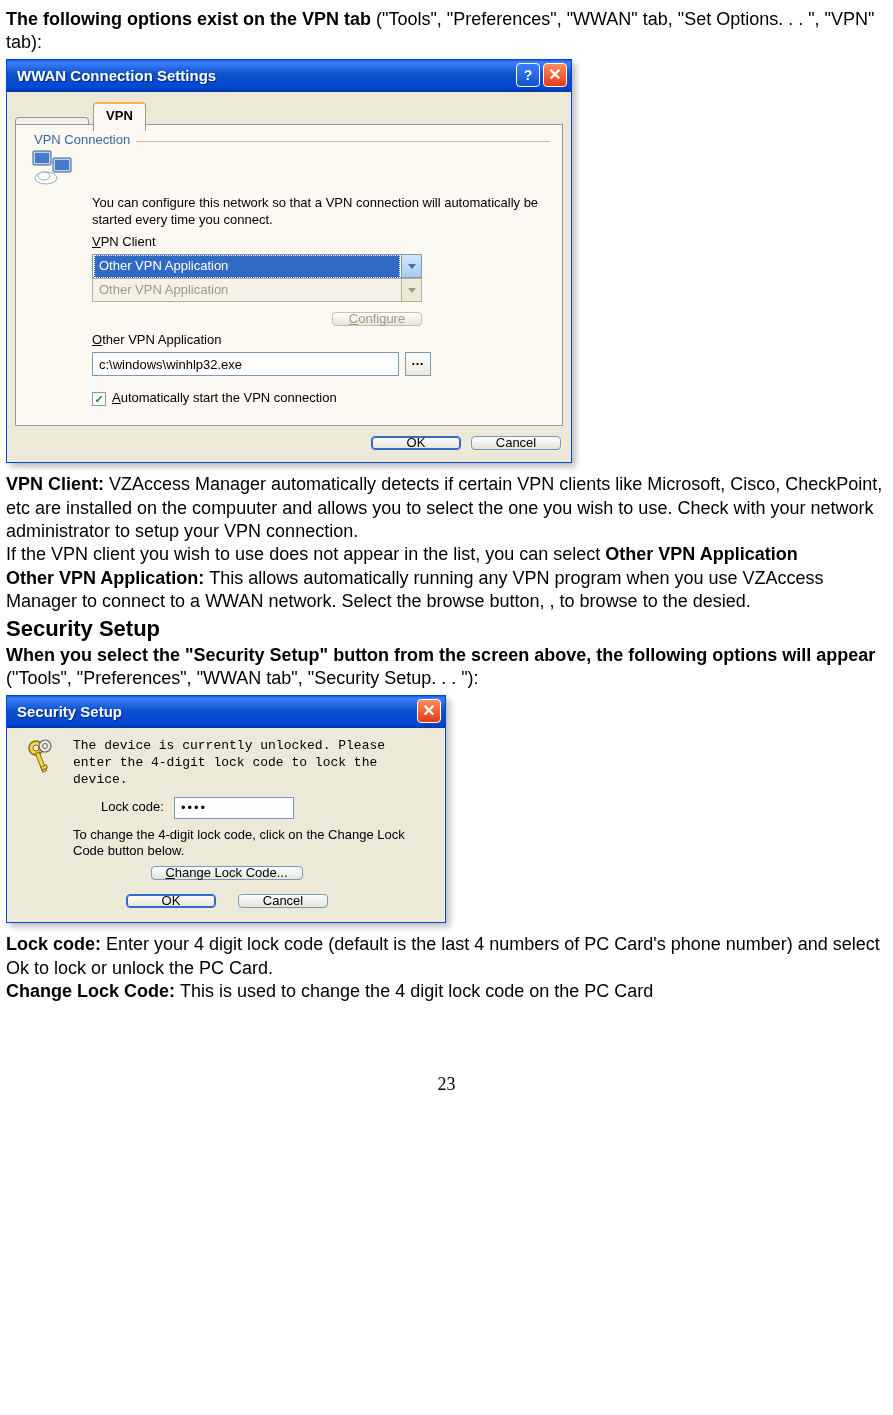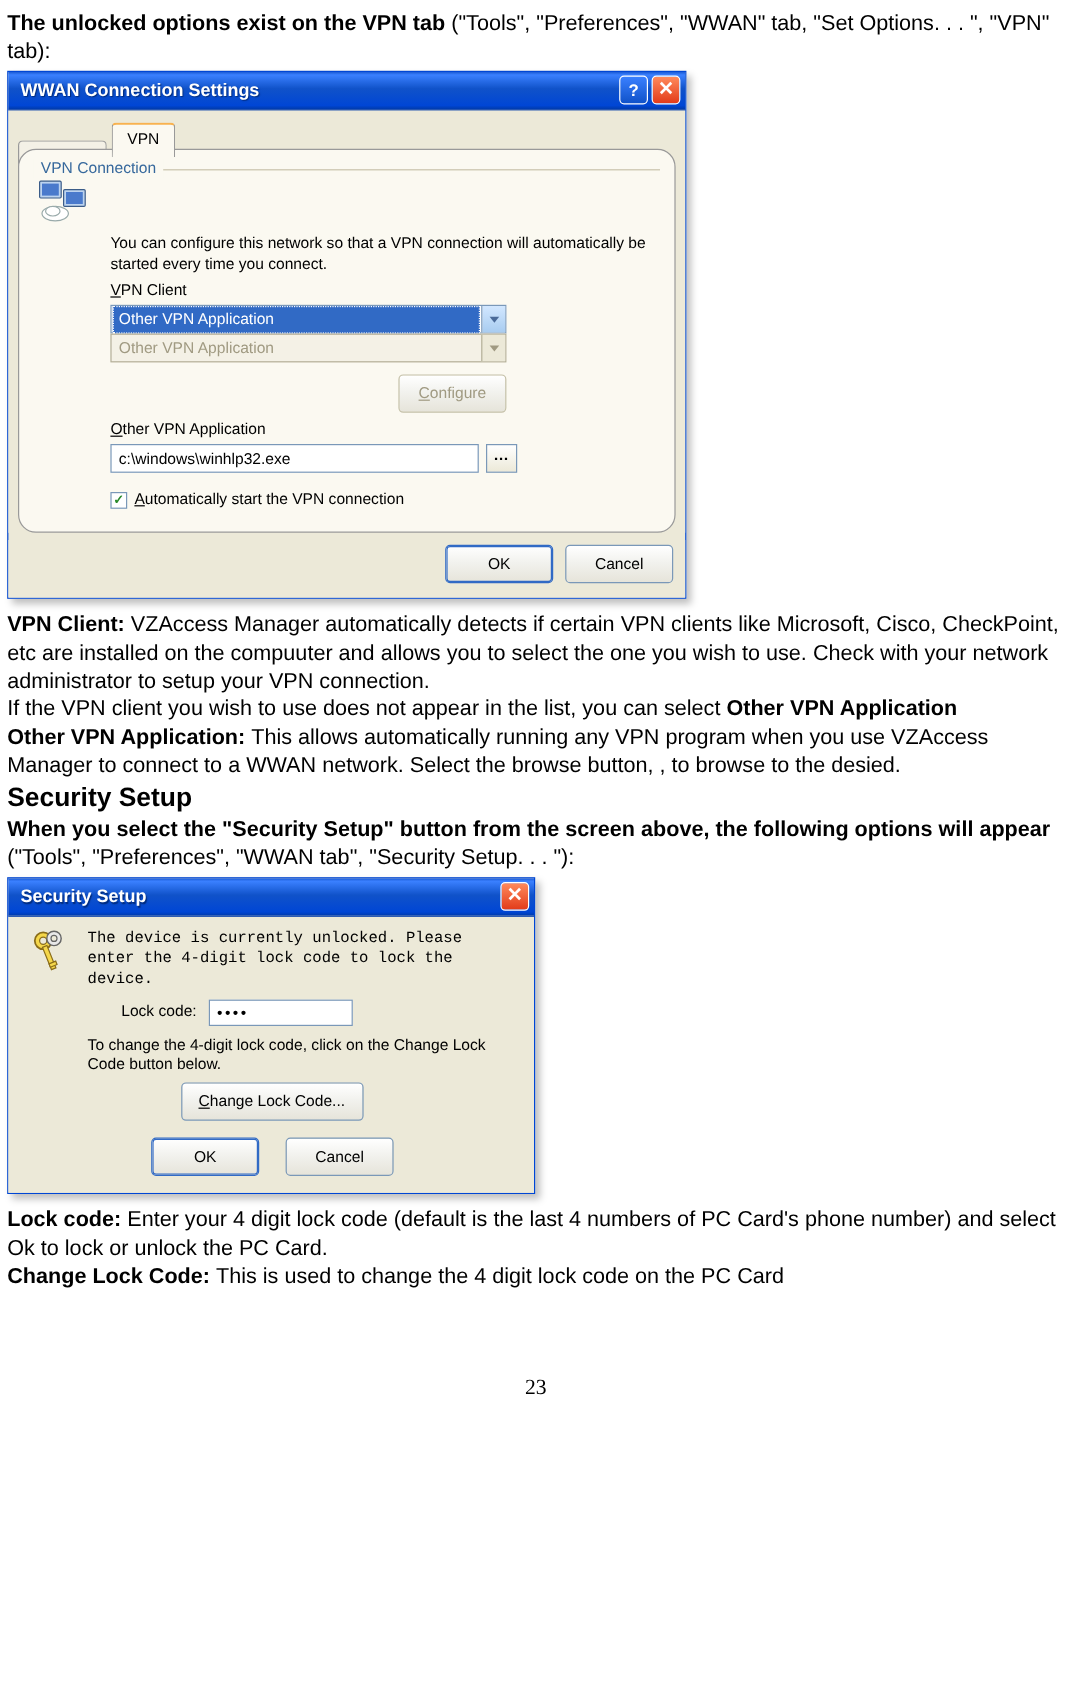--- a/index.html
+++ b/index.html
@@ -72,28 +72,29 @@
       top: 13px;
     }
     .tab.active {
       background: #fbf9f1;
       border-color: #999;
       top: 0;
       padding-top: 4px;
       padding-bottom: 6px;
       border-top: 2px solid #f8b24f;
       z-index: 2;
+      font-weight: bold;
     }
     .tab.inactive {
       background: #f4f1e6;
     }
     .tabpanel {
       background: #fbf9f1;
       border: 1px solid #999;
-      border-radius: 15px;
+      border-radius: 0;
       margin: 0 4px 6px 4px;
       padding: 8px 12px 14px 12px;
       position: relative;
     }
     .groupbox-label {
       display: inline-block;
       background: #fbf9f1;
       padding: 0 6px;
       color: #36689c;
       font-size: 13px;
@@ -162,21 +163,21 @@
     .browse-btn {
       width: 26px; height: 24px;
       border: 1px solid #7a98b8;
       background: linear-gradient(to bottom,#fff,#ece9d8);
       display:inline-flex; align-items:center; justify-content:center;
       margin-left: 6px;
     }
     .browse-btn::before { content:"…"; letter-spacing: 1px; font-weight:bold; position:relative; top:-3px;}
 
     .xp-btn {
-      min-width: 90px; height: 32px;
+      min-width: 90px; height: 14px;
       border: 1px solid #7a98b8;
       border-radius: 4px;
       background: linear-gradient(to bottom, #fff 0%, #f2f2ee 45%, #e6e4da 100%);
       font-family: Tahoma, Arial, sans-serif; font-size: 13px;
       padding: 0 14px;
       display: inline-flex; align-items:center; justify-content:center;
     }
     .xp-btn.disabled { color:#a09a82; border-color:#c4c0a8;}
     .xp-btn.default-btn { box-shadow: 0 0 0 1px #316ac5 inset; border-color:#316ac5;}
 
@@ -203,21 +204,21 @@
     .sec-btns-row { display:flex; justify-content:center; margin-top:6px;}
     .sec-okcancel { display:flex; gap:22px; justify-content:center; margin-top:14px; }
   </style>
 </head>
 <body>
 
 
 
 
 <p>
-  <span class="bold">The unlocked options exist on the VPN tab </span><span>("Tools", "Preferences", "WWAN" tab, "Set Options. . . ", "VPN" tab):</span>
+  <span class="bold">The following options exist on the VPN tab </span><span>("Tools", "Preferences", "WWAN" tab, "Set Options. . . ", "VPN" tab):</span>
 </p>
 
 
 <div class="figure-wrap">
   <div class="xp-window" style="width:566px;">
     <div class="xp-titlebar">
       <span class="xp-title">WWAN Connection Settings</span>
       <div class="xp-tb-btn xp-tb-help"></div>
       <div class="xp-tb-btn xp-tb-close"></div>
     </div>

